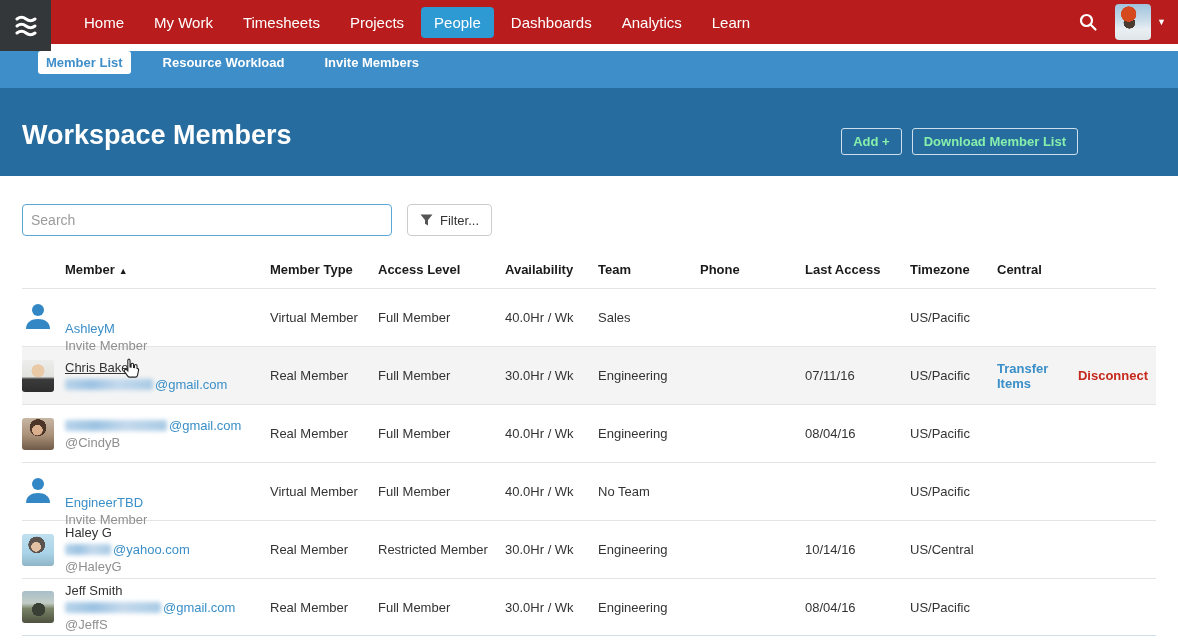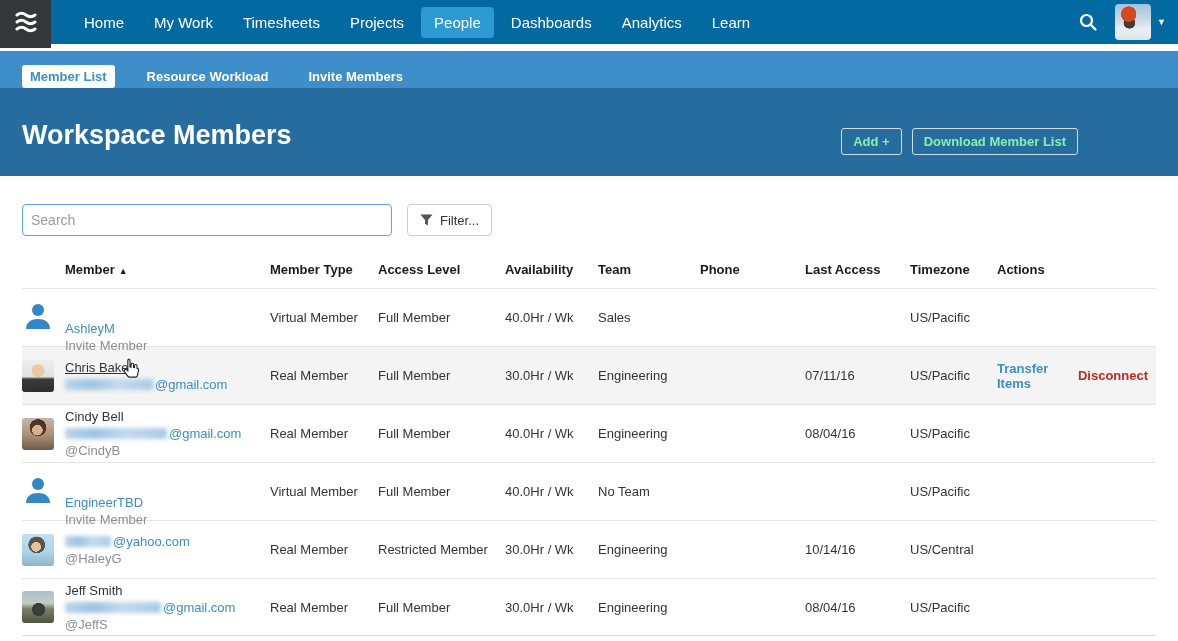--- a/index.html
+++ b/index.html
@@ -4,41 +4,41 @@
 <style>
   * { margin:0; padding:0; box-sizing:border-box; }
   html,body { width:1178px; height:641px; }
   body {
     font-family:"Liberation Sans", sans-serif;
     position:relative; overflow:hidden; background:#fff;
     outline:1px solid #9aa0a6;
   }
   
   .topnav { position:absolute; top:0; left:0; width:1178px; height:44px;
-    background:#0369a1; display:flex; align-items:center; }
+    background:#b91c1c; display:flex; }
   .logo-box { width:51px; height:51px; background:#33373a; display:flex;
     align-items:center; justify-content:center; flex:0 0 51px; cursor:pointer; }
   .nav-items { display:flex; align-items:center; margin-left:18px; }
   .nav-item { color:#fff; font-size:15px; padding:7px 13px; margin:0 2px;
     border-radius:4px; cursor:pointer; white-space:nowrap; }
   .nav-item.active { background:#2e9ad4; }
   .nav-right { margin-left:auto; display:flex; align-items:center; padding-right:12px; }
   .search-btn { width:30px; height:30px; display:flex; align-items:center;
     justify-content:center; cursor:pointer; margin-right:12px; }
   .avatar-img { width:36px; height:36px; border-radius:4px; overflow:hidden;
     cursor:pointer; position:relative;
     background:
       radial-gradient(circle at 38% 28%, #d6491f 0 22%, transparent 23%),
       radial-gradient(circle at 40% 52%, #4a3a30 0 20%, transparent 21%),
       linear-gradient(180deg,#9fc3dd 0%, #c9dcea 45%, #e9eef2 70%, #dfe6ea 100%);
   }
   .caret-down { color:#fff; font-size:9px; margin-left:6px; cursor:pointer; }
   
   .subnav { position:absolute; top:51px; left:0; width:1178px; height:37px;
-    background:#3e8ec9; display:flex; align-items:flex-end; padding-left:22px; }
+    background:#3e8ec9; display:flex; align-items:flex-start; padding-left:38px; }
   .subnav-item { color:#fff; font-size:13px; font-weight:bold; margin-right:24px;
     cursor:pointer; padding:4px 8px; border-radius:3px; white-space:nowrap; }
   .subnav-item.active { background:#fff; color:#3e8ec9; }
   
   .page-header { position:absolute; top:88px; left:0; width:1178px; height:88px;
     background:#266c9e; }
   .page-title { position:absolute; left:22px; top:32px; color:#fff;
     font-size:27px; font-weight:bold; }
   .header-btns { position:absolute; right:100px; top:40px; display:flex; gap:10px; }
   .hbtn { color:#86efac; font-size:13px; font-weight:bold; padding:5px 11px;
@@ -166,21 +166,21 @@
     <div class="cell c-member">
       <span>Member</span><span class="sort-arrow">▲</span>
     </div>
     <div class="cell c-type">Member Type</div>
     <div class="cell c-access">Access Level</div>
     <div class="cell c-avail">Availability</div>
     <div class="cell c-team">Team</div>
     <div class="cell c-phone">Phone</div>
     <div class="cell c-last">Last Access</div>
     <div class="cell c-tz">Timezone</div>
-    <div class="cell c-actions">Actions</div>
+    <div class="cell c-actions">Central</div>
   </div>
 
   <div class="trow">
     <div class="cell c-av"><svg class="avatar" viewBox="0 0 32 32">
           <circle cx="16" cy="10" r="6" fill="#3387c5"></circle>
           <path d="M4 29 c0-7 5.5-10 12-10 s12 3 12 10 z" fill="#3387c5"></path>
         </svg></div>
     <div class="cell c-member">
       <div class="mname link">AshleyM</div>
       <div class="msub">Invite Member</div>
@@ -217,21 +217,20 @@
       <span class="action-transfer">Transfer Items</span>
       <span class="action-disconnect">Disconnect</span>
     </div>
   </div>
 
   <div class="trow">
     <div class="cell c-av">
         <div class="avatar photo av-cindy"></div>
       </div>
     <div class="cell c-member">
-      <div class="mname">Cindy Bell</div>
       <div class="memail">
         <span class="blur-redact" style="width:102px"></span>
         <a class="edomain">@gmail.com</a>
       </div>
       <div class="msub">@CindyB</div>
     </div>
     <div class="cell c-type">Real Member</div>
     <div class="cell c-access">Full Member</div>
     <div class="cell c-avail">40.0Hr / Wk</div>
     <div class="cell c-team">Engineering</div>
@@ -258,20 +257,21 @@
     <div class="cell c-last"></div>
     <div class="cell c-tz">US/Pacific</div>
     <div class="cell c-actions"></div>
   </div>
 
   <div class="trow">
     <div class="cell c-av">
         <div class="avatar photo av-haley"></div>
       </div>
     <div class="cell c-member">
+      <div class="mname">Haley G</div>
       <div class="memail">
         <span class="blur-redact" style="width:46px"></span>
         <a class="edomain">@yahoo.com</a>
       </div>
       <div class="msub">@HaleyG</div>
     </div>
     <div class="cell c-type">Real Member</div>
     <div class="cell c-access">Restricted Member</div>
     <div class="cell c-avail">30.0Hr / Wk</div>
     <div class="cell c-team">Engineering</div>

